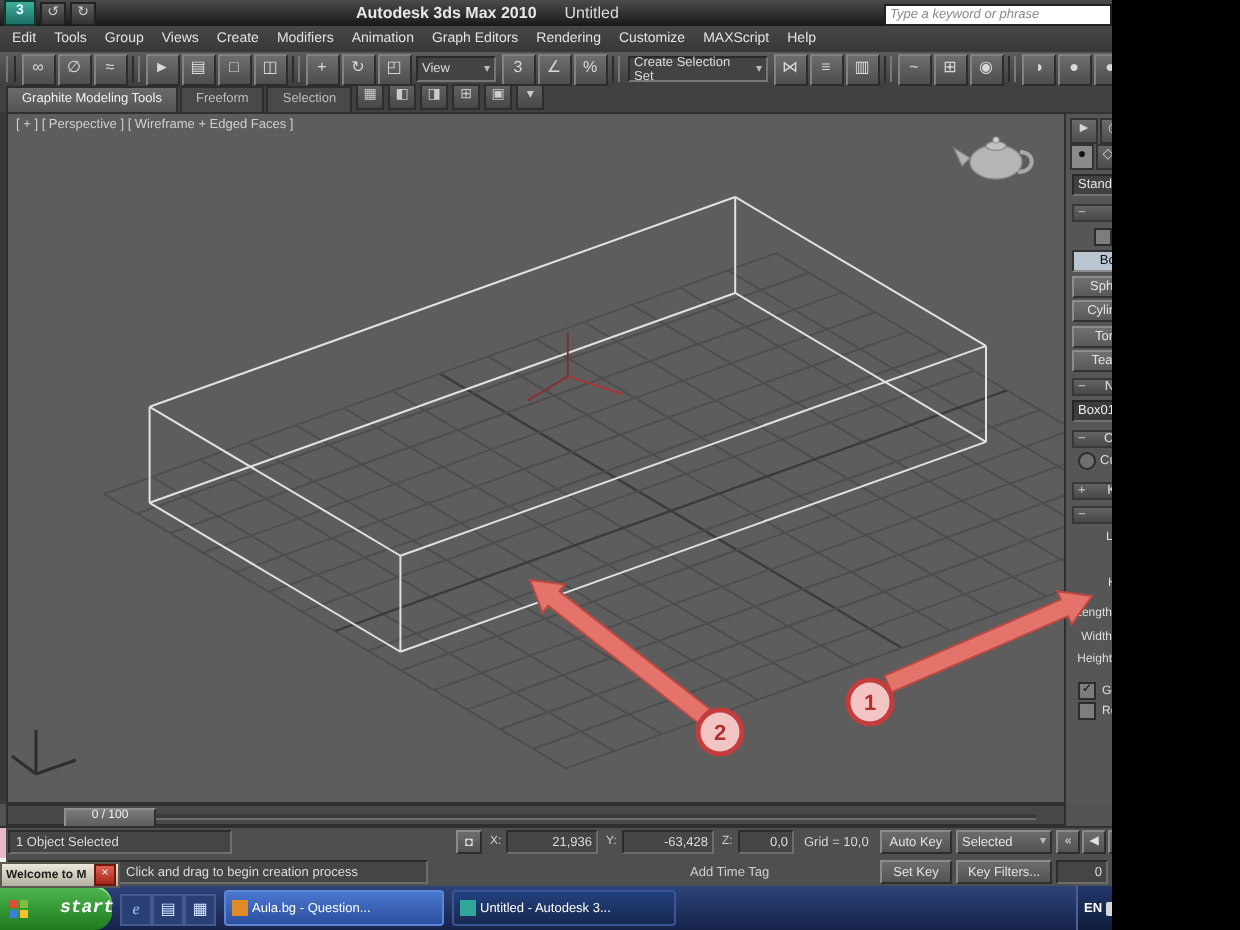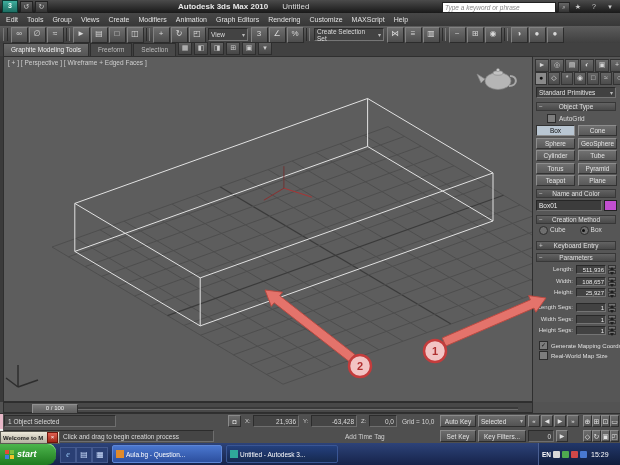--- a/index.html
+++ b/index.html
@@ -1,17 +1,17 @@
 <!DOCTYPE html>
 <html><head>
 <meta charset="utf-8">
 <style>
   html,body{margin:0;padding:0;background:#000;}
   body{width:620px;height:465px;font-family:"Liberation Sans","DejaVu Sans",sans-serif;}
-  .app{position:relative;width:620px;height:465px;background:#535353;overflow:hidden;font-size:7px;color:#ddd;}
+  .app{position:relative;width:556px;height:465px;background:#535353;overflow:hidden;font-size:7px;color:#ddd;}
 
   
   .titlebar{position:absolute;left:0;top:0;width:620px;height:13px;background:linear-gradient(#4b4b4b,#191919);display:flex;align-items:center;z-index:10;}
   .appbtn{width:14px;height:11px;margin-left:2px;background:linear-gradient(#3fae9e,#1c6e62);border:1px solid #0d3a33;color:#eafffa;font-size:7px;font-weight:bold;text-align:center;line-height:10px;}
   .qat{width:11px;height:10px;margin-left:2px;background:linear-gradient(#5c5c5c,#333);border:1px solid #222;color:#ccc;font-size:7px;text-align:center;line-height:9px;}
   .apptitle{position:absolute;left:178px;top:2px;font-size:8px;color:#e8e8e8;white-space:nowrap;}
   .apptitle b{font-weight:bold;}
   .apptitle .doc{margin-left:14px;font-weight:normal;color:#dcdcdc;}
   .searchbox{position:absolute;right:64px;top:2px;width:112px;height:9px;background:#fff;border:1px solid #222;display:flex;align-items:center;}
   .searchbox span{color:#888;font-style:italic;font-size:6.5px;padding-left:2px;white-space:nowrap;}
@@ -89,21 +89,21 @@
   
   .welcome{position:absolute;left:0;top:431px;width:60px;height:13px;background:linear-gradient(#ece8da,#b6b2a2);border:1px solid #5a5a52;box-sizing:border-box;z-index:60;display:flex;align-items:center;}
   .welcome .wt{flex:1;font-size:6px;font-weight:bold;color:#1c1c1c;padding-left:2px;white-space:nowrap;overflow:hidden;}
   .welcome .wx{width:9px;height:9px;background:linear-gradient(#e06050,#a02818);border:1px solid #6e160c;color:#fff;font-size:6px;line-height:8px;text-align:center;margin-right:1px;}
 
   
   .taskbar{position:absolute;left:0;top:443px;width:620px;height:22px;background:linear-gradient(#2d4379,#16234a);z-index:55;}
   .startbtn{position:absolute;left:0;top:0;width:56px;height:22px;background:linear-gradient(#4fb84f,#1e7a1e);border-radius:0 9px 9px 0;display:flex;align-items:center;box-shadow:inset 0 1px 0 #8fe08f;}
   .flag{width:9px;height:9px;margin-left:5px;display:grid;grid-template-columns:4px 4px;grid-template-rows:4px 4px;gap:1px;}
   .flag i{display:block;}
-  .startlabel{color:#fff;font-weight:bold;font-style:italic;font-size:9px;margin-left:3px;}
+  .startlabel{color:#fff;font-weight:bold;font-style:italic;font-size:9px;margin-left:16px;font-family:Liberation Mono, monospace;}
   .qlicon{position:absolute;top:4px;width:14px;height:14px;background:#2a3f74;border:1px solid #44598e;color:#cfe0ff;font-size:8px;text-align:center;line-height:13px;}
   .taskwin{position:absolute;top:2px;height:18px;display:flex;align-items:center;gap:2px;padding:0 3px;font-size:6.5px;color:#fff;border-radius:2px;box-sizing:border-box;white-space:nowrap;overflow:hidden;}
   .taskwin .ticon{width:8px;height:8px;flex:0 0 auto;}
   .tw1{left:112px;width:110px;background:linear-gradient(#4a77cf,#2c4f9e);border:1px solid #5d86d6;}
   .tw2{left:226px;width:112px;background:linear-gradient(#24407e,#16294f);border:1px solid #3a5694;}
   .tray{position:absolute;right:0;top:0;width:82px;height:22px;background:linear-gradient(#22376a,#101d3c);border-left:1px solid #4a5f92;display:flex;align-items:center;gap:2px;padding-left:3px;box-sizing:border-box;}
   .tray .lang{color:#fff;font-size:6.5px;font-weight:bold;}
   .trayicon{width:7px;height:7px;border-radius:1px;}
   .clock{color:#fff;font-size:7px;margin-left:2px;}
 

